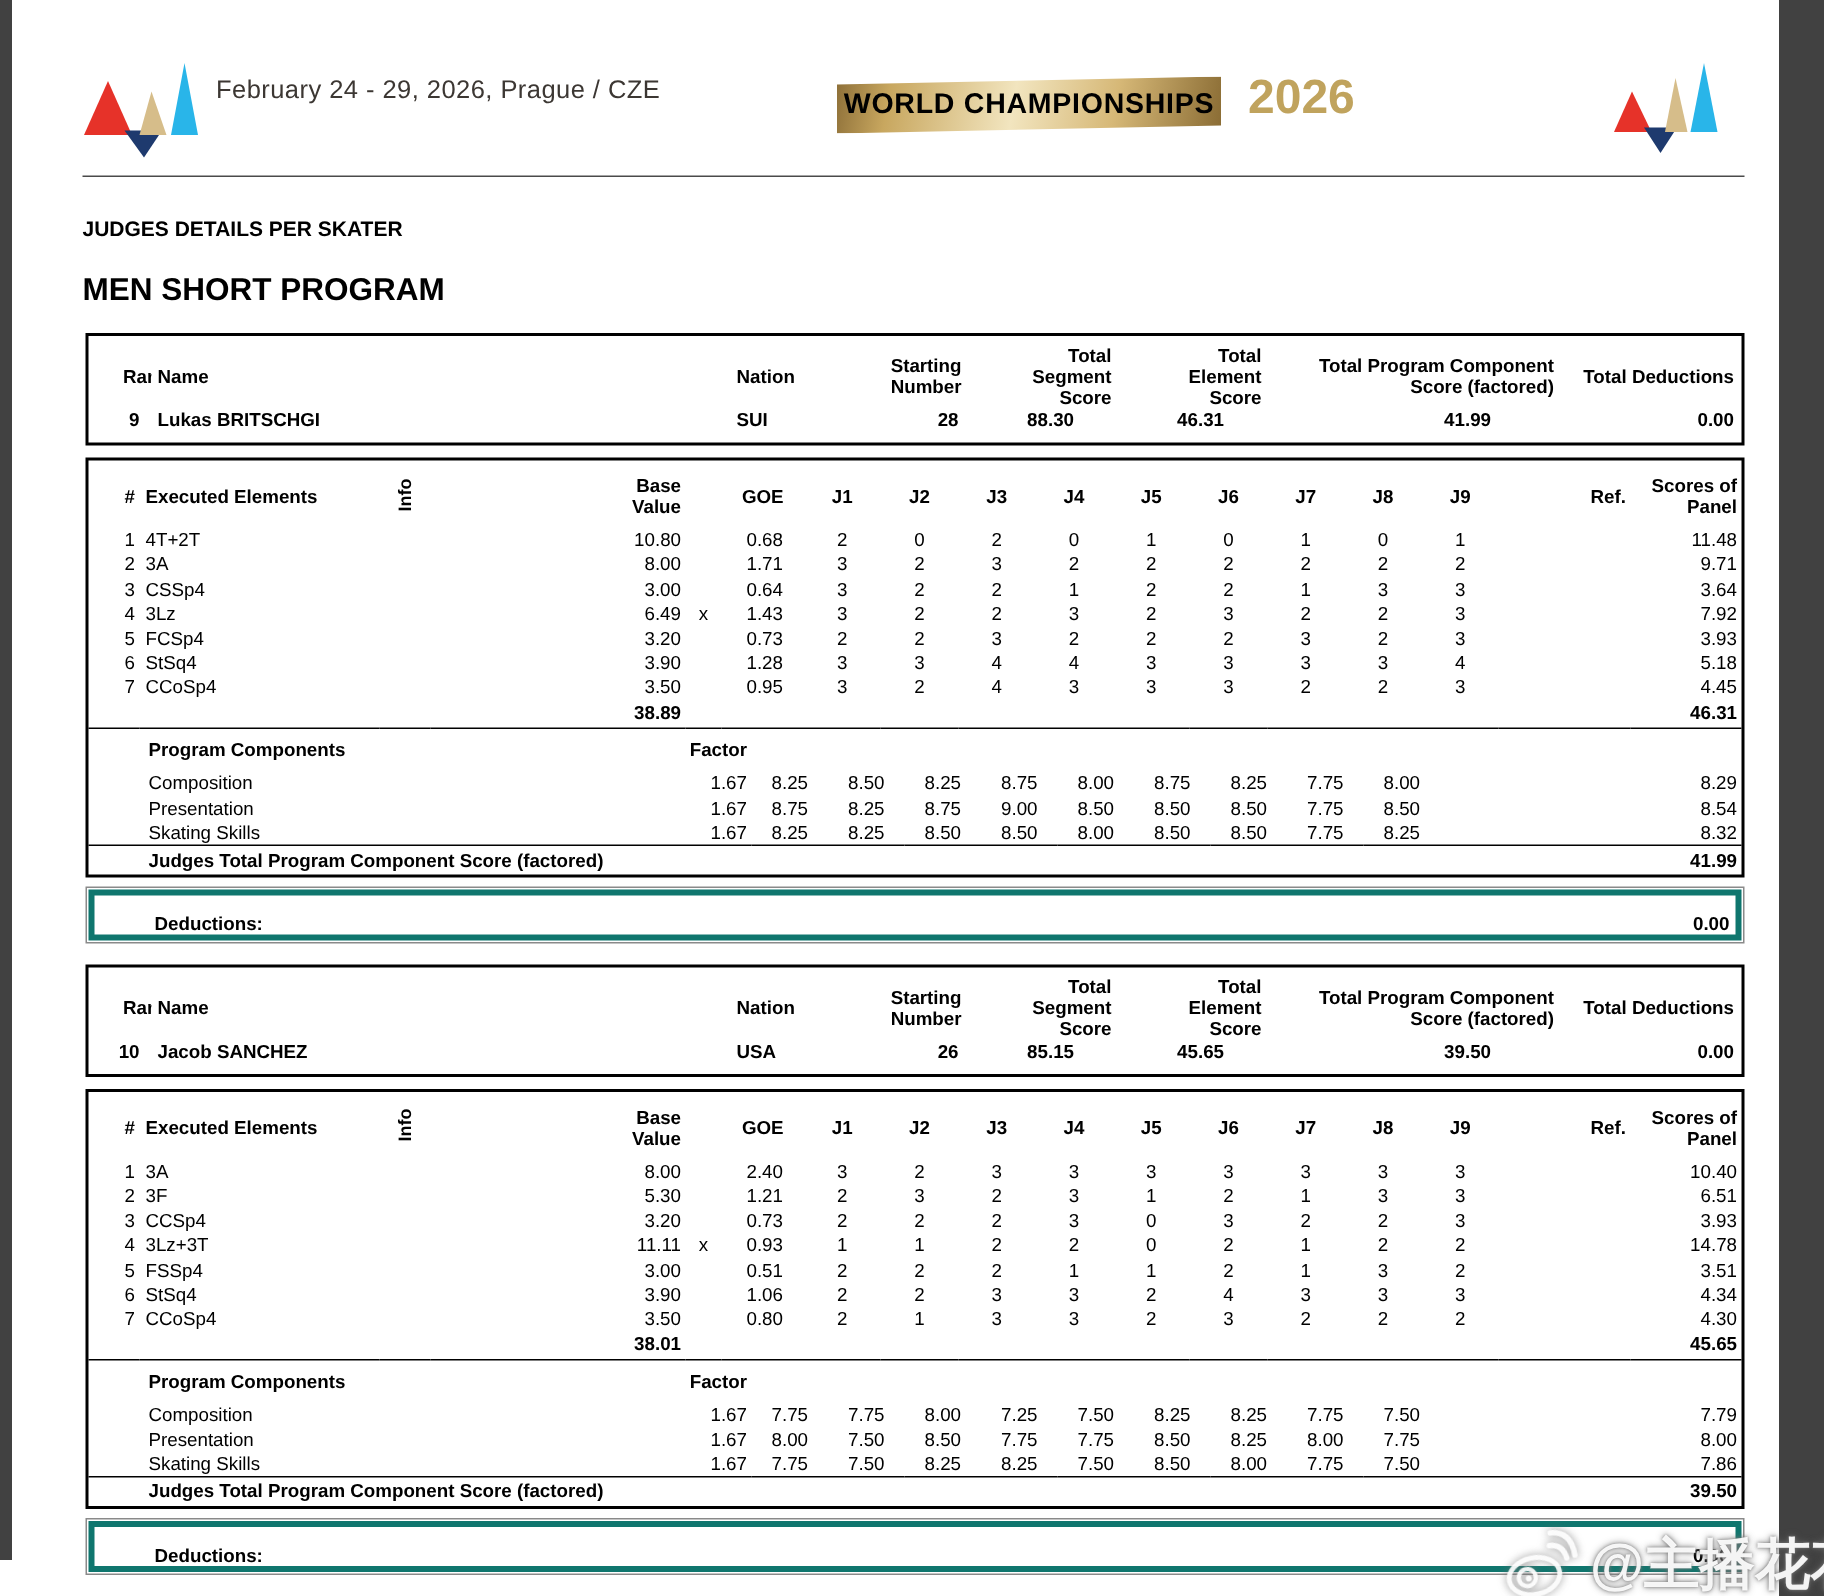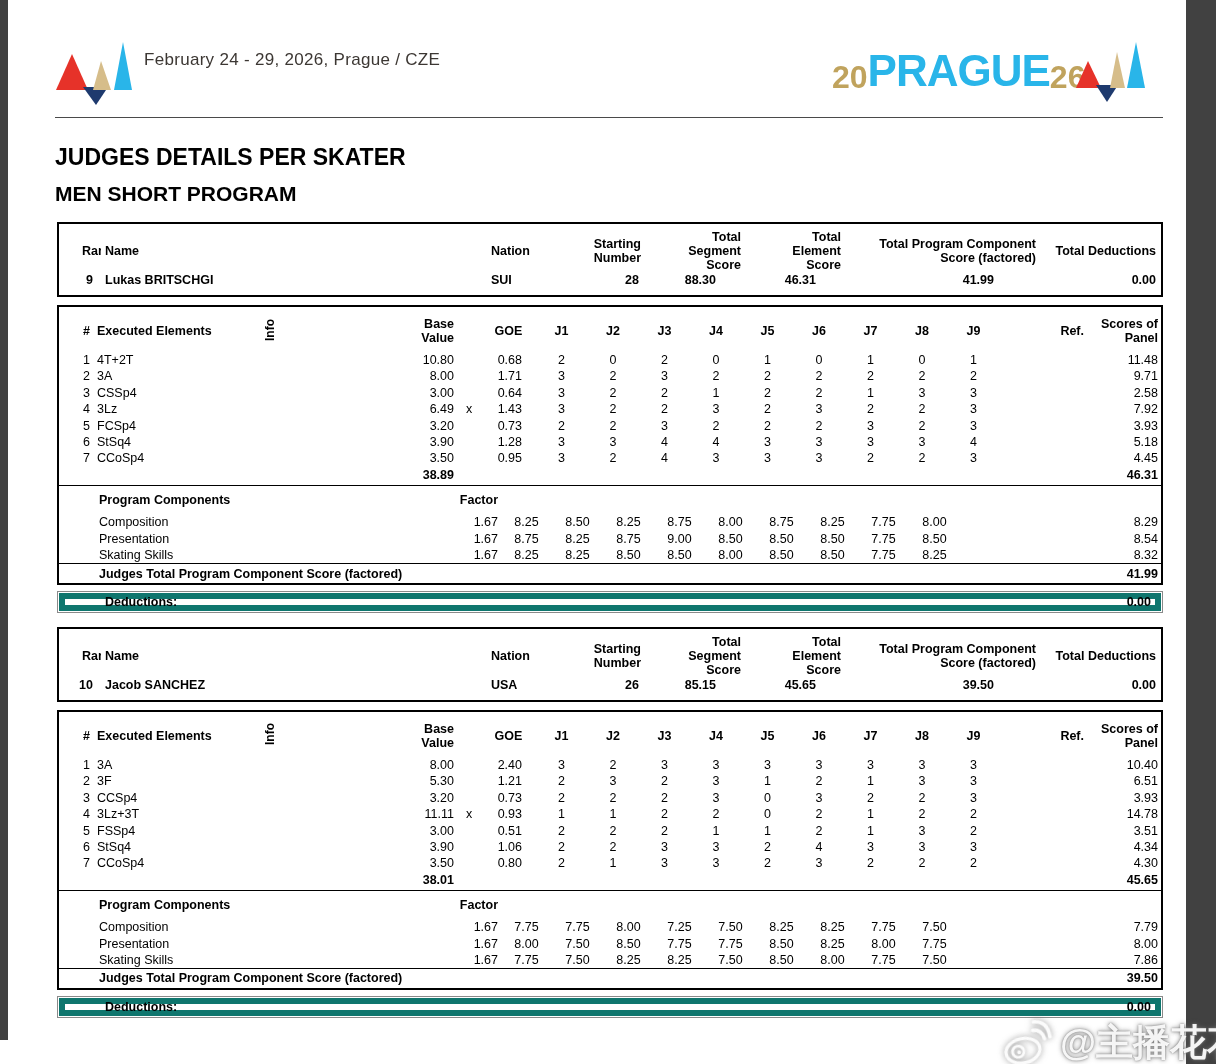--- a/index.html
+++ b/index.html
@@ -26,21 +26,21 @@
       background:linear-gradient(100deg,#8d6f38 0%,#c8a75f 14%,#f2e5bf 46%,#d6b877 72%,#8a6c34 100%);
       clip-path:polygon(0 14%,100% 0,100% 86%,0 100%);
       font-weight:bold; font-size:19px; letter-spacing:.5px; }
   .prague-line { position:absolute; left:824px; top:46px; display:flex; align-items:flex-end; }
   .year-gold { font-weight:bold; font-size:32px; color:#c0a35d; }
   .city-cyan { font-weight:bold; font-size:44px; letter-spacing:-1px; color:#29b5e9; }
   .header-rule { position:absolute; left:47px; top:117px; width:1108px; height:0;
                  border-top:1.5px solid #4a4a4a; }
 
   
-  .title-main { position:absolute; left:47px; top:144px; font-size:23px; font-weight:bold; }
+  .title-main { position:absolute; left:47px; top:144px; font-size:14px; font-weight:bold; }
   .title-seg  { position:absolute; left:47px; top:182px; font-size:21px; font-weight:bold; }
 
   
   .content { position:absolute; left:49px; top:222px; width:1106px; }
   .box { border:2px solid #000; background:#fff; }
   table { border-collapse:collapse; table-layout:fixed; width:100%; }
   td,th { padding:0; font-size:12.5px; line-height:16.4px; vertical-align:bottom;
           overflow:hidden; white-space:nowrap; }
   th { font-weight:bold; white-space:pre-line; }
   .r { text-align:right; } .l { text-align:left; } .c { text-align:center; }
@@ -62,22 +62,22 @@
   .el-table td { height:16.4px; }
   .tot-row td { border-bottom:1.5px solid #000; padding-bottom:2px; }
 
   
   .comp-table thead th { height:28px; vertical-align:middle;margin-left:20px; }
   .comp-table td { height:16.4px; }
   .jt-row td { border-top:1.5px solid #000; font-weight:bold; height:19px; vertical-align:middle; }
 
   
   .ded-outer { border:1px solid #8a8a8a; padding:1px; margin-bottom:14px; }
-  .ded-inner { border:6px solid #0f766e; display:flex; justify-content:space-between;
-               align-items:center; height:18px; font-weight:bold; font-size:12.5px;
+  .ded-inner { border:4px solid #0f766e; display:flex; justify-content:space-between;
+               align-items:flex-end; height:34px; font-weight:bold; font-size:12.5px;
                padding:0 4px 0 40px; }
 
   
   .watermark { position:absolute; left:994px; top:1018px; display:flex; align-items:center;
                gap:6px; color:rgba(255,255,255,.92); font-size:37px; font-weight:bold;
                text-shadow:0 0 5px rgba(110,110,110,.85), 0 0 2px rgba(130,130,130,.9);
                z-index:5; white-space:nowrap; }
   .watermark svg { filter:drop-shadow(0 0 3px rgba(110,110,110,.8)); transform:rotate(-12deg); }
 </style>
 </head>
@@ -94,24 +94,24 @@
         <polygon points="19,14 35,50 3,50" fill="#e63229"></polygon>
         <polygon points="30,47 55,47 43,65" fill="#1e3a6e"></polygon>
         <polygon points="48,21 58,50 40,50" fill="#d6bd8a"></polygon>
         <polygon points="70,2 79,50 61,50" fill="#29b5e9"></polygon>
       </svg>
 
       <div class="brand-block">
         <div class="dates">February 24 - 29, 2026, Prague / CZE</div>
       </div>
 
+      <div class="gold-banner">WORLD CHAMPIONSHIPS</div>
 
       <div class="prague-line">
         <span class="year-gold">20</span>
-        <span class="city-cyan">PRAGUE</span>
         <span class="year-gold">26</span>
       </div>
 
       <svg class="tri-logo tri-right" width="74" height="64" viewBox="0 0 74 64">
         <polygon points="12,21 25,48 0,48" fill="#e63229"></polygon>
         <polygon points="20,45 42,45 31,62" fill="#1e3a6e"></polygon>
         <polygon points="41,12 49,48 34,48" fill="#d6bd8a"></polygon>
         <polygon points="60,2 69,48 51,48" fill="#29b5e9"></polygon>
       </svg>
 
@@ -265,21 +265,21 @@
               <td class="c">3</td>
               <td class="c">2</td>
               <td class="c">2</td>
               <td class="c">1</td>
               <td class="c">2</td>
               <td class="c">2</td>
               <td class="c">1</td>
               <td class="c">3</td>
               <td class="c">3</td>
               <td></td>
-              <td class="r pr3">2.58</td>
+              <td class="r pr3">3.64</td>
             </tr>
 
             <tr>
               <td class="r pr3">4</td>
               <td class="l pl4">3Lz</td>
               <td></td>
               <td class="r pr3">6.49</td>
               <td class="c">x</td>
               <td class="r pr14" style="padding-right:14px">1.43</td>
               <td class="c">3</td>

